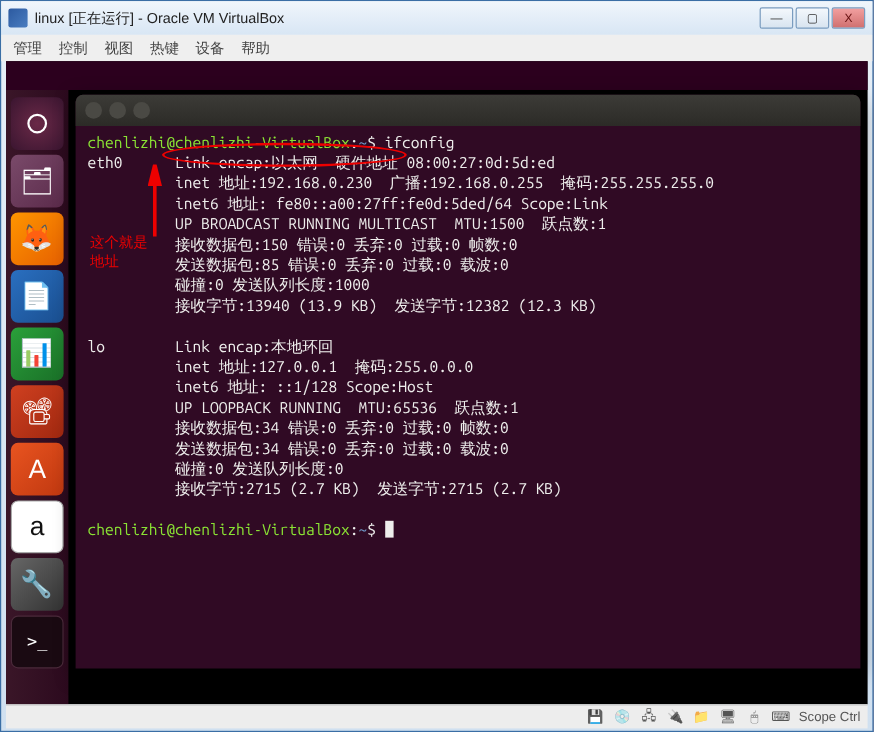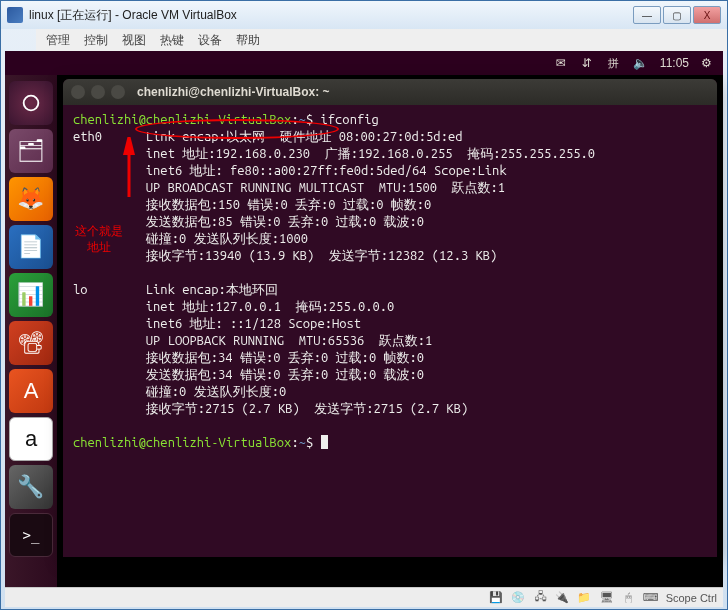--- a/index.html
+++ b/index.html
@@ -7,21 +7,21 @@
 
   
   .win-frame { position: absolute; inset: 0; border: 1px solid #3a6ea5; background: linear-gradient(#e8f0f8, #d0e0f0); }
   .win-titlebar { height: 28px; display: flex; align-items: center; padding: 0 6px; background: linear-gradient(#f0f6fc, #d8e6f4); }
   .win-icon { width: 16px; height: 16px; margin-right: 6px; background: linear-gradient(135deg, #2c5aa0, #4a7dc0); border-radius: 2px; }
   .win-title { flex: 1; color: #222; font-size: 12px; }
   .win-btns { display: flex; }
   .win-btn { width: 28px; height: 18px; margin-left: 2px; border: 1px solid #7a9cbf; background: linear-gradient(#f4f8fc, #d8e4f0); border-radius: 2px; display: flex; align-items: center; justify-content: center; font-size: 10px; color: #333; }
   .win-btn.close { background: linear-gradient(#f2a0a0, #d07070); color: #611; }
 
-  .vbox-menu { height: 22px; display: flex; align-items: center; padding: 0 10px; gap: 14px; background: #efefef; color: #444; font-size: 12px; margin-left: 35px; }
+  .vbox-menu { height: 22px; display: flex; align-items: center; padding: 0 10px; gap: 14px; background: #efefef; color: #444; font-size: 12px; }
   .vbox-menu span { cursor: default; }
 
   .vm-area { position: absolute; top: 50px; left: 4px; right: 4px; bottom: 22px; background: #000; }
 
   
   .ubuntu-top { height: 24px; background: #2c001e; color: #dfdbd2; display: flex; align-items: center; padding: 0 8px; font-size: 12px; }
   .ubuntu-top .t-label { flex: 1; margin-top: 48px; }
   .ubuntu-top .tray { display: flex; gap: 12px; align-items: center; }
   .tray .ico { width: 14px; height: 14px; display: inline-block; }
   .sound-ico::before { content: "🔈"; font-size: 12px; }
@@ -86,28 +86,20 @@
     <span>视图</span>
     <span>热键</span>
     <span>设备</span>
     <span>帮助</span>
   </div>
 
   <div class="vm-area">
 
     <div class="ubuntu-top">
       <span class="t-label">终端</span>
-      <div class="tray">
-        <span class="ico mail-ico"></span>
-        <span class="ico net-ico"></span>
-        <span class="ico lang-ico"></span>
-        <span class="ico sound-ico"></span>
-        <span>11:05</span>
-        <span class="ico gear-ico"></span>
-      </div>
     </div>
 
     <div class="launcher">
       <div class="tile dash">
           <svg width="22" height="22" viewBox="0 0 24 24">
             <circle cx="12" cy="12" r="8" fill="none" stroke="#fff" stroke-width="2"></circle>
           </svg>
         </div>
       <div class="tile files">🗂</div>
       <div class="tile firefox">🦊</div>
@@ -118,21 +110,20 @@
       <div class="tile amazon">a</div>
       <div class="tile settings">🔧</div>
       <div class="tile terminal"></div>
     </div>
 
     <div class="term-win">
       <div class="term-titlebar">
         <span class="tbtn"></span>
         <span class="tbtn"></span>
         <span class="tbtn"></span>
-        <span class="tt">chenlizhi@chenlizhi-VirtualBox: ~</span>
       </div>
       <div class="term-body"><span class="prompt-user">chenlizhi@chenlizhi-VirtualBox</span>:<span class="prompt-path">~</span><span class="prompt-dollar">$ </span><span>ifconfig</span>
 <span>eth0      Link encap:以太网  硬件地址 08:00:27:0d:5d:ed
           inet 地址:192.168.0.230  广播:192.168.0.255  掩码:255.255.255.0
           inet6 地址: fe80::a00:27ff:fe0d:5ded/64 Scope:Link
           UP BROADCAST RUNNING MULTICAST  MTU:1500  跃点数:1
           接收数据包:150 错误:0 丢弃:0 过载:0 帧数:0
           发送数据包:85 错误:0 丢弃:0 过载:0 载波:0
           碰撞:0 发送队列长度:1000
           接收字节:13940 (13.9 KB)  发送字节:12382 (12.3 KB)
@@ -150,21 +141,21 @@
 
       <div class="ann-oval" style="left:72px; top:40px; width:204px; height:20px;"></div>
       <svg class="ann-arrow" style="left:54px; top:58px; width:24px; height:64px;">
         <defs>
             <marker id="ah" markerWidth="8" markerHeight="8" refX="4" refY="2" orient="auto">
               <path d="M0,0 L8,2 L0,4 Z" fill="#e00"></path>
             </marker>
           </defs>
         <line x1="12" y1="60" x2="12" y2="6" stroke="#e00" stroke-width="3" marker-end="url(#ah)"></line>
       </svg>
-      <div class="ann-label" style="left:12px; top:144px;text-align:center;">
+      <div class="ann-label" style="left:12px; top:115px;">
         <div>这个就是</div>
         <div>地址</div>
       </div>
     </div>
 
   </div>
 
   <div class="vbox-status">
     <span class="sico">💾</span>
     <span class="sico">💿</span>

